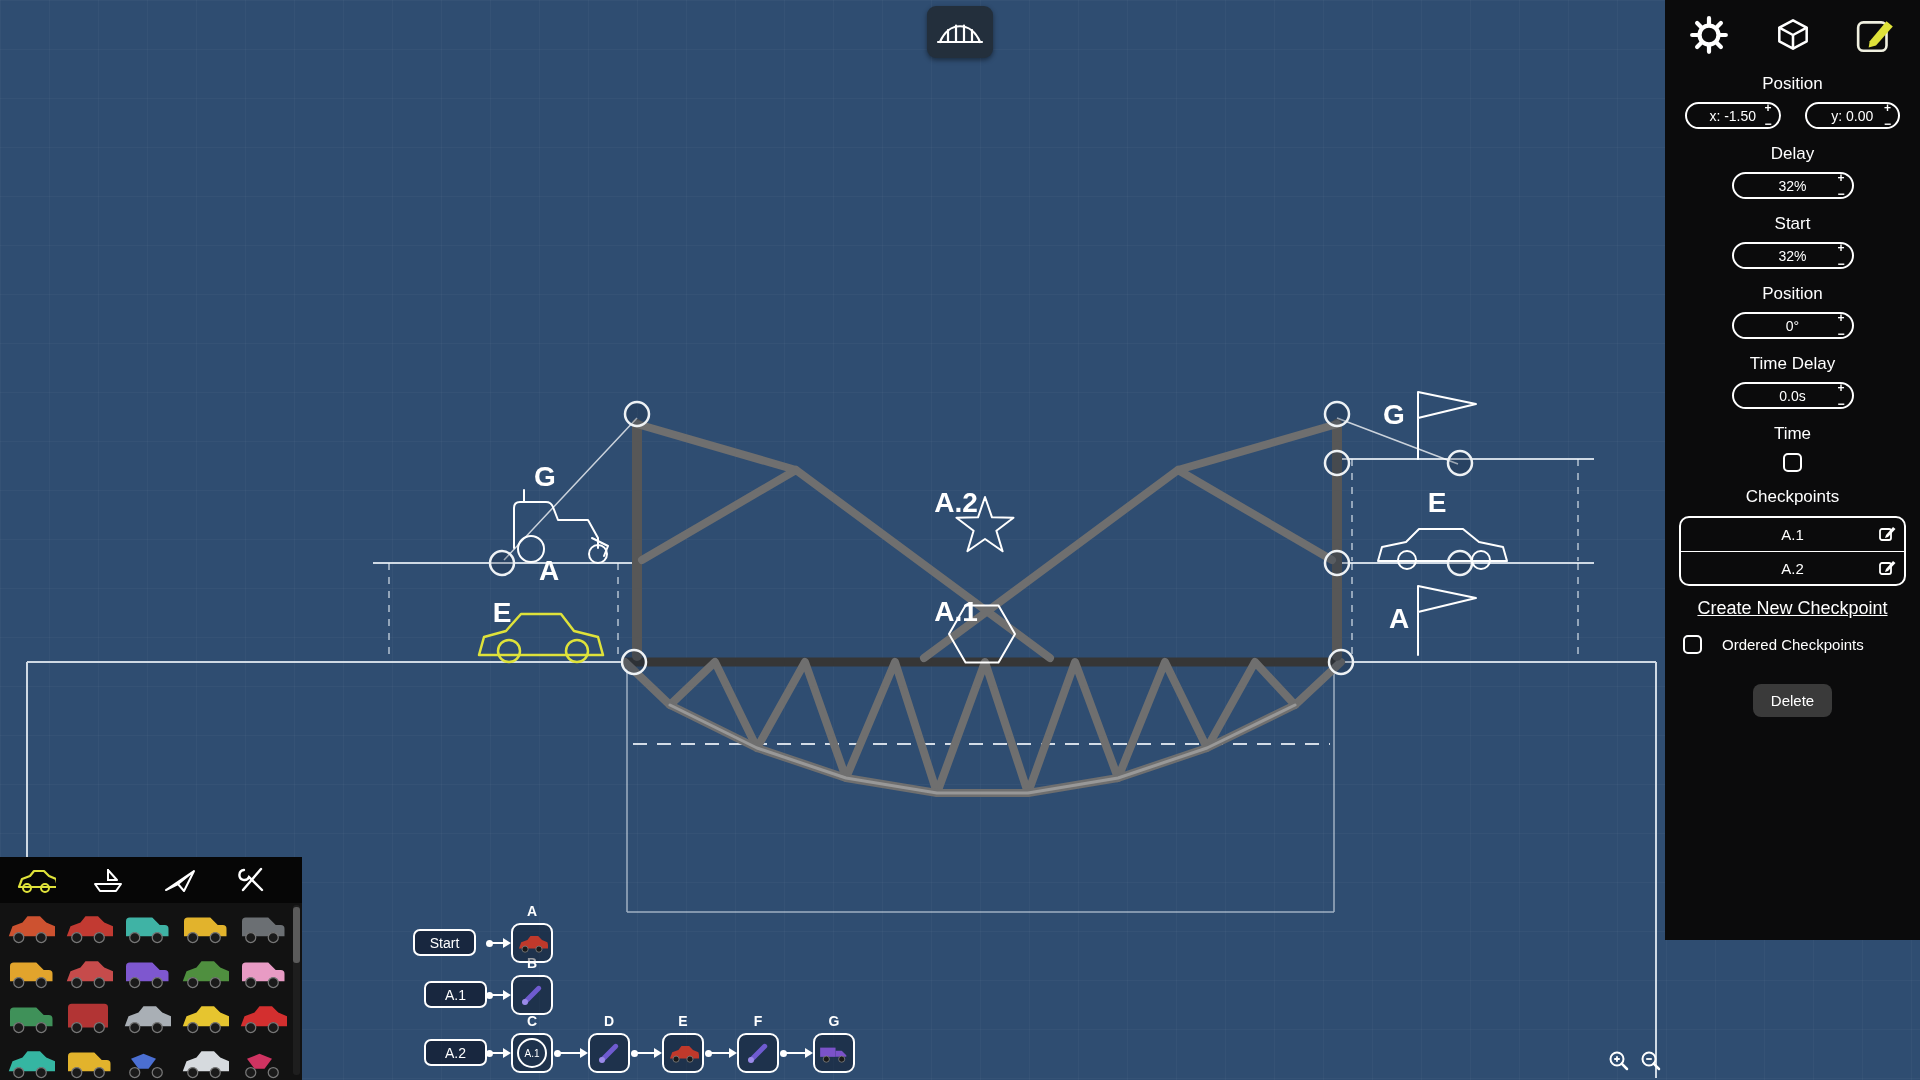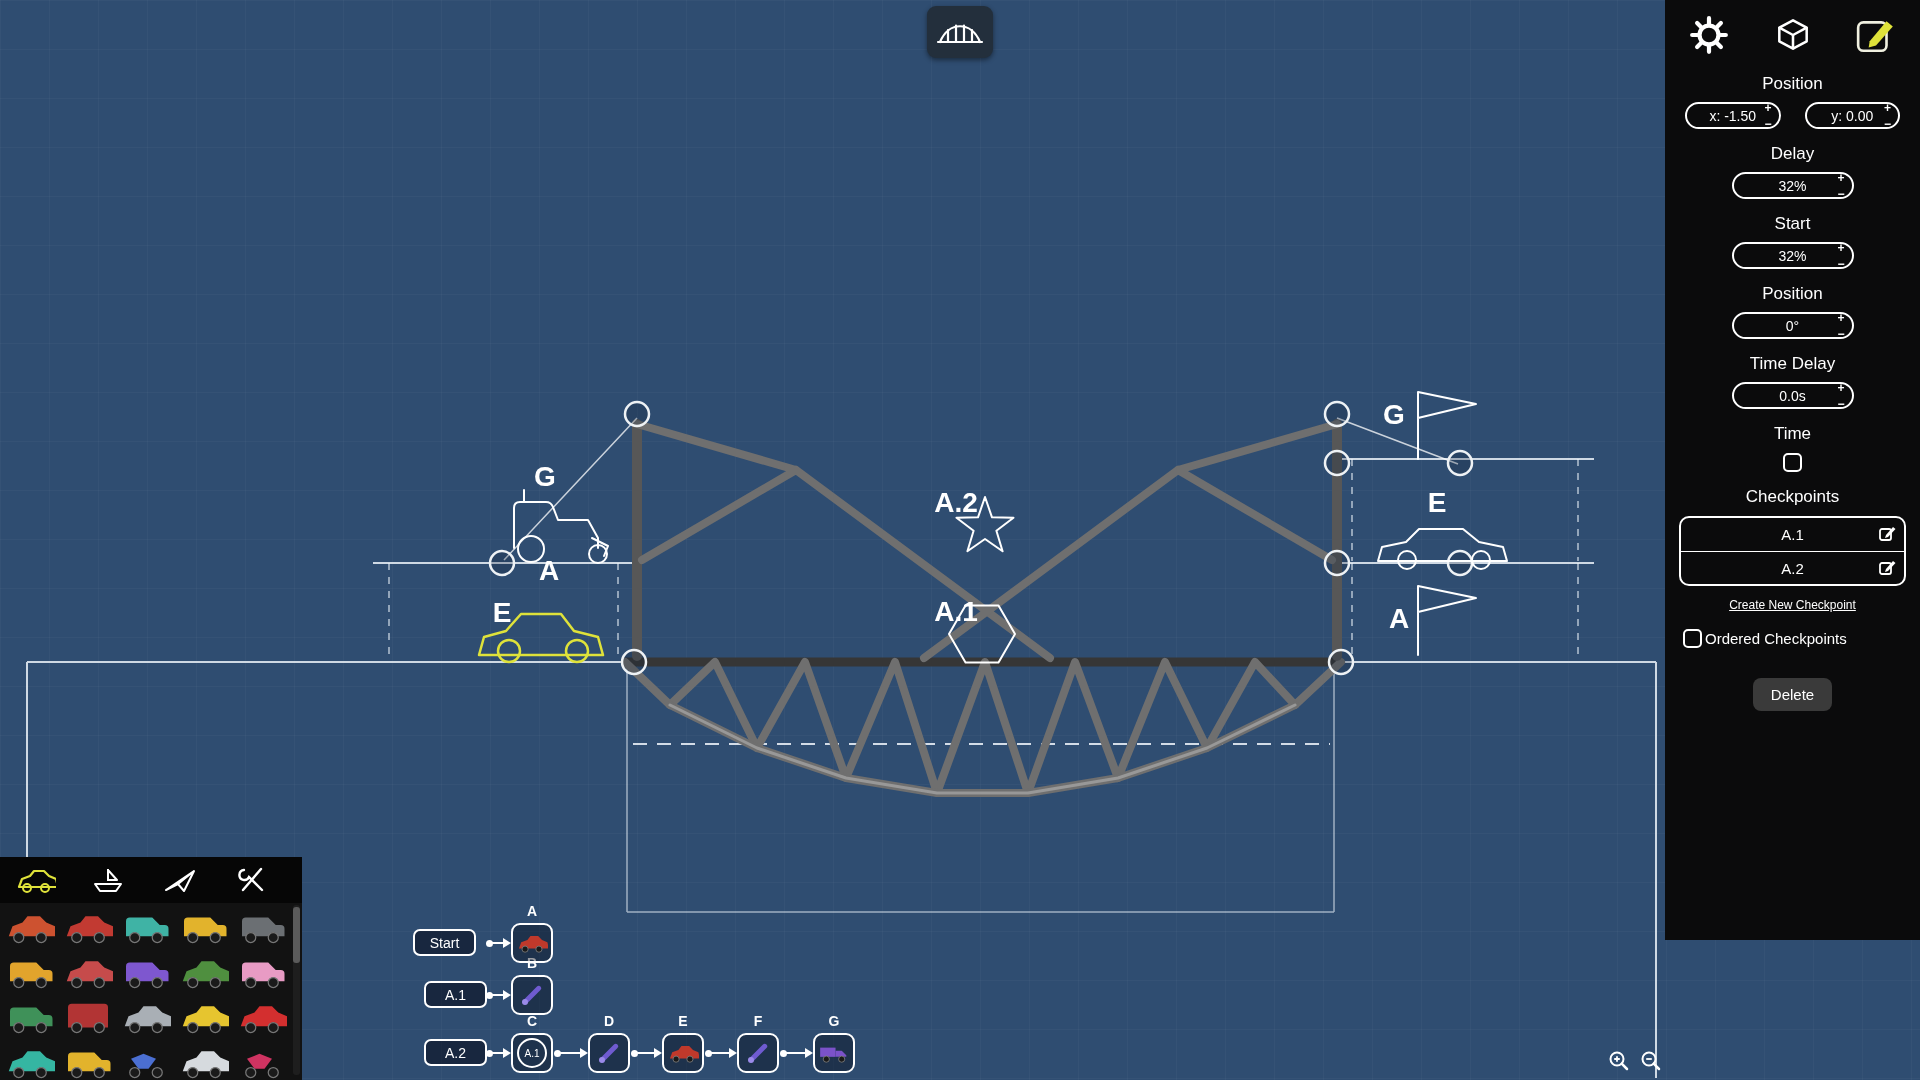--- a/index.html
+++ b/index.html
@@ -43,22 +43,22 @@
   .stepper{position:absolute;right:7px;top:-1px;height:27px;display:flex;flex-direction:column;
     justify-content:space-between;font-size:12px;line-height:11px;font-weight:bold}
   .st{cursor:pointer;display:block;height:11px}
   .checkbox{width:19px;height:19px;border:2.5px solid #fff;border-radius:5px;background:transparent;cursor:pointer}
   .flipbox{margin:9px auto 0}
   .cp-box{margin:9px 14px 0;border:2.5px solid #fff;border-radius:10px;overflow:hidden}
   .cp-row{height:33px;display:flex;align-items:center;position:relative;font-size:15px;cursor:pointer}
   .cp-row + .cp-row{border-top:1.5px solid #fff}
   .cp-name{flex:1;text-align:center}
   .cp-edit{position:absolute;right:8px;top:7px;cursor:pointer}
-  .cp-create{display:inline-block;margin-top:12px;font-size:12px;text-decoration:underline;cursor:pointer}
-  .ordered-row{display:flex;align-items:center;gap:3px;padding:0 18px;margin-top:16px;text-align:left}
+  .cp-create{display:inline-block;margin-top:12px;font-size:18px;text-decoration:underline;cursor:pointer}
+  .ordered-row{display:flex;align-items:center;gap:20px;padding:0 18px;margin-top:16px;text-align:left}
   .ordered-row span{font-size:15px}
   .delete-btn{margin-top:30px;background:#3a3a3a;color:#fff;border:none;border-radius:8px;
     padding:8px 18px;font-size:15px;cursor:pointer;font-family:inherit}
 
   
   #events-bar{position:absolute;left:302px;top:863px;width:1363px;height:36px;background:#050505;
     color:#fff;display:flex;align-items:center;justify-content:center}
   #events-title{font-size:17px}
   .bar-icon{position:absolute;top:50%;transform:translateY(-50%);cursor:pointer}
   #flow-icon{left:1270px}

